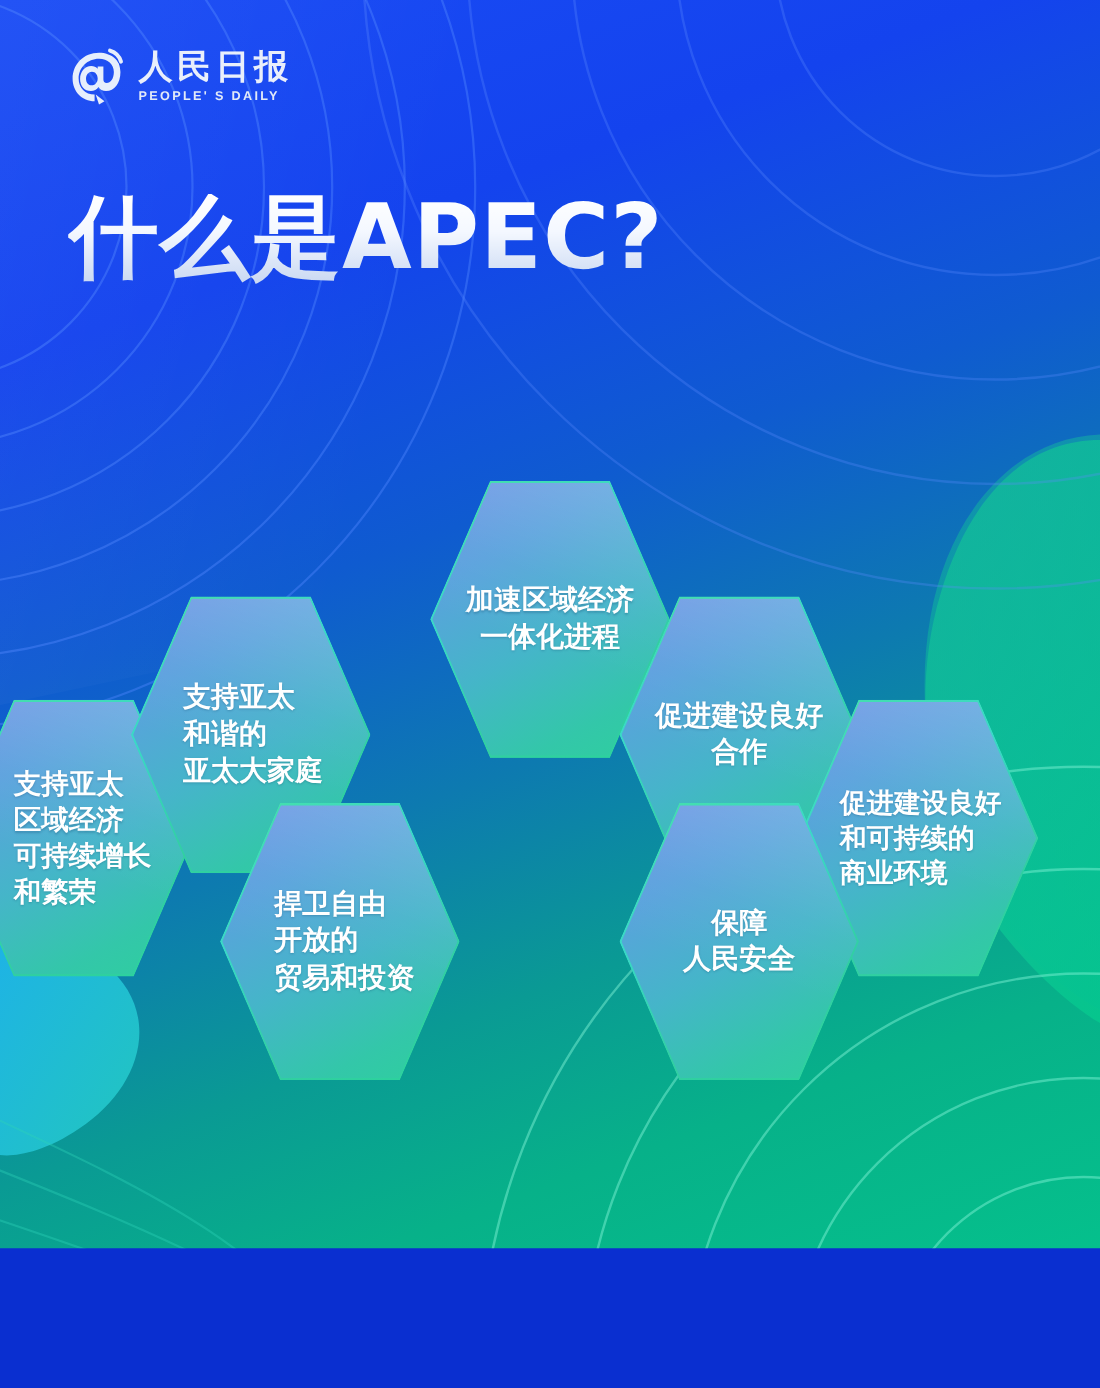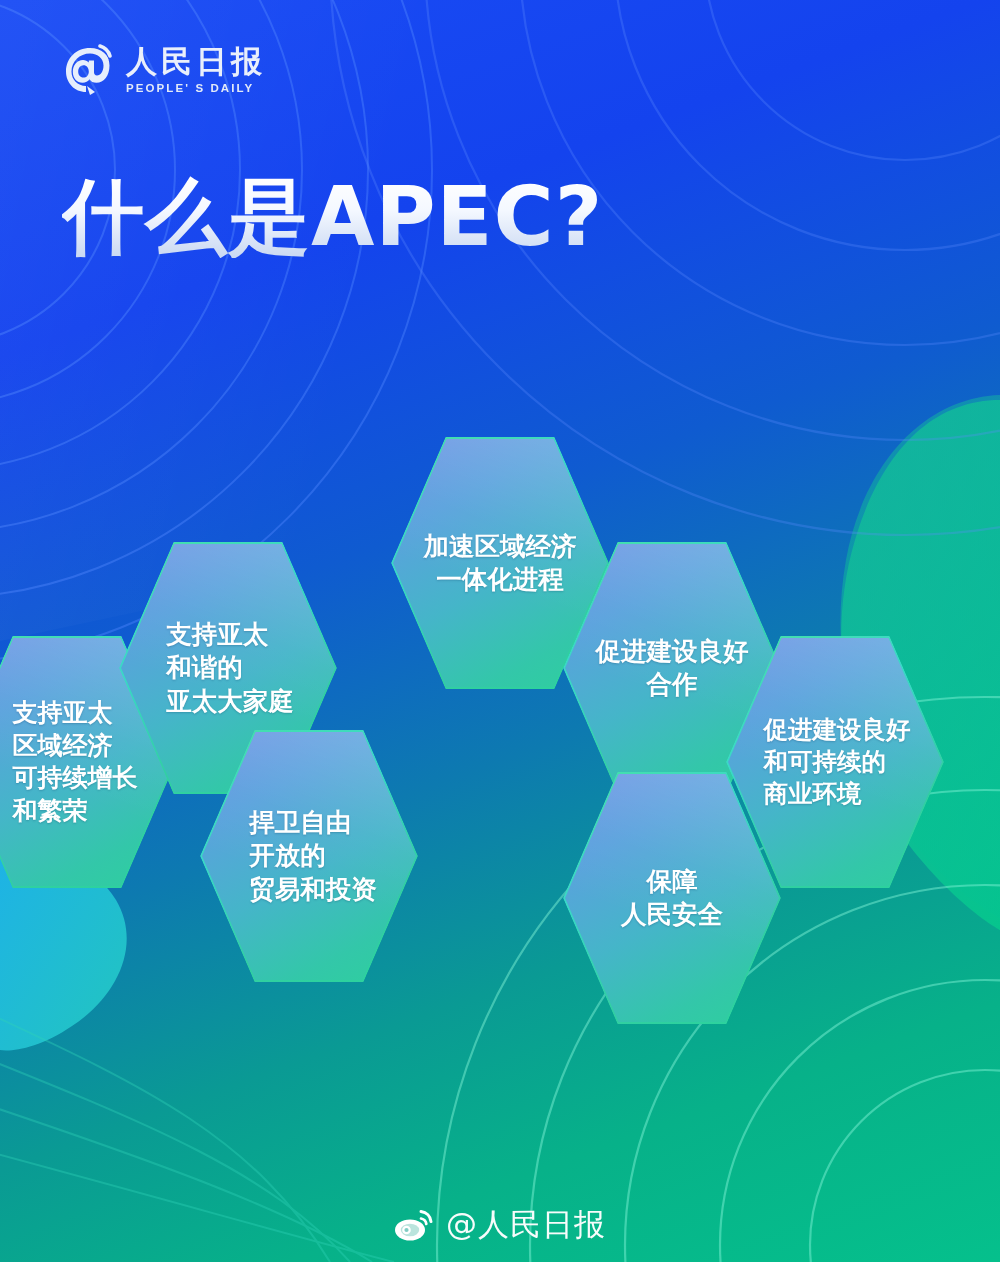--- a/index.html
+++ b/index.html
@@ -1,18 +1,18 @@
 <!DOCTYPE html>
 <html><head>
 <meta charset="utf-8">
 <style>
   html,body{margin:0;padding:0;background:#0a2fd0;}
   *{box-sizing:border-box;}
   .poster{
-    position:relative;width:1000px;height:1262px;overflow:hidden;
+    position:relative;width:1000px;height:1135px;overflow:hidden;
     font-family:"Liberation Sans","DejaVu Sans",sans-serif;
     background:
       linear-gradient(160deg,#1a4cf5 0%,#1443ee 22%,#0f5bd0 42%,#0d7ab0 58%,#0a9a94 72%,#07b189 84%,#05c08c 100%);
   }
 
   
   .bg-layer{position:absolute;inset:0;pointer-events:none;}
   .bg-svg{position:absolute;inset:0;width:1000px;height:1262px;}
 
   
@@ -86,21 +86,21 @@
   }
 
   
   .h-left      {left:-42px; top:636px;}
   .h-upleft    {left:119px; top:542px;}
   .h-top       {left:391px; top:437px;}
   .h-upright   {left:563px; top:542px;}
   .h-right     {left:726px; top:636px;}
   .h-downleft  {left:200px; top:730px;}
   .h-center    {left:391px; top:637px;}
-  .h-downright {left:563px; top:772px;}
+  .h-downright {left:563px; top:730px;}
 
   .h-left .hex-label{font-size:25px;text-align:left;padding-left:22px;}
   .h-upleft .hex-label{text-align:left;padding-left:10px;}
   .h-downleft .hex-label{text-align:left;padding-left:14px;}
   .h-right .hex-label{text-align:left;padding-left:10px;font-size:24.5px;}
 
   
   .footer{
     position:absolute;left:0;right:0;bottom:16px;
     display:flex;align-items:center;justify-content:center;gap:12px;
@@ -264,27 +264,14 @@
       <div class="hex-edge"></div>
       <div class="hex-inner"></div>
       <div class="hex-gloss"></div>
       <div class="hex-label">保障
 人民安全</div>
     </div>
 
 
   </div>
 
-  <div class="footer">
-    <span class="weibo-icon">
-      <svg viewBox="0 0 40 32" width="40" height="32">
-        <ellipse cx="16" cy="21" rx="15" ry="10.5" fill="#ffffff"></ellipse>
-        <ellipse cx="16" cy="21" rx="9.2" ry="6.3" fill="#1fa58e" opacity="0.30"></ellipse>
-        <ellipse cx="12.5" cy="21" rx="4.3" ry="4.3" fill="#ffffff"></ellipse>
-        <ellipse cx="12.5" cy="21" rx="2.1" ry="2.1" fill="#1aa291" opacity="0.55"></ellipse>
-        <path d="M27,2.5 C32.5,3.4 36.5,7.2 37,12.6" stroke="#ffffff" stroke-width="3" fill="none" stroke-linecap="round"></path>
-        <path d="M27,9.5 C30,10.2 32,12.2 32.3,15" stroke="#ffffff" stroke-width="2.7" fill="none" stroke-linecap="round"></path>
-      </svg>
-    </span>
-    <span class="footer-text">@人民日报</span>
-  </div>
 
 </div>
 
 </body></html>

